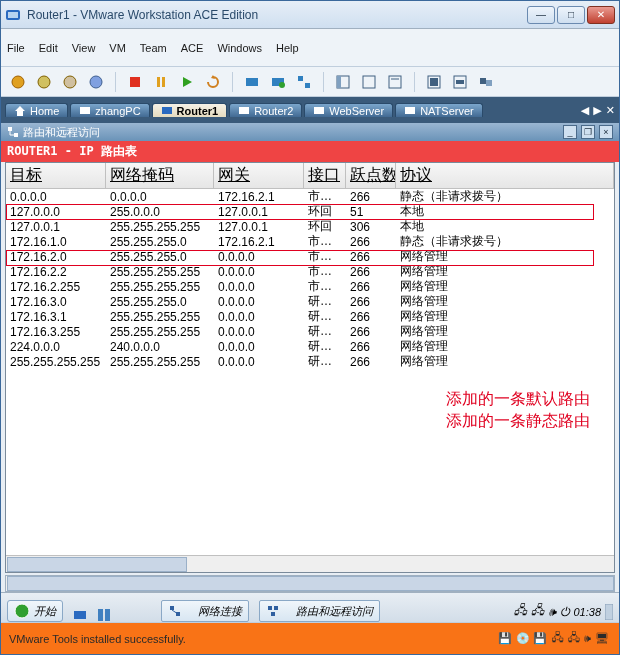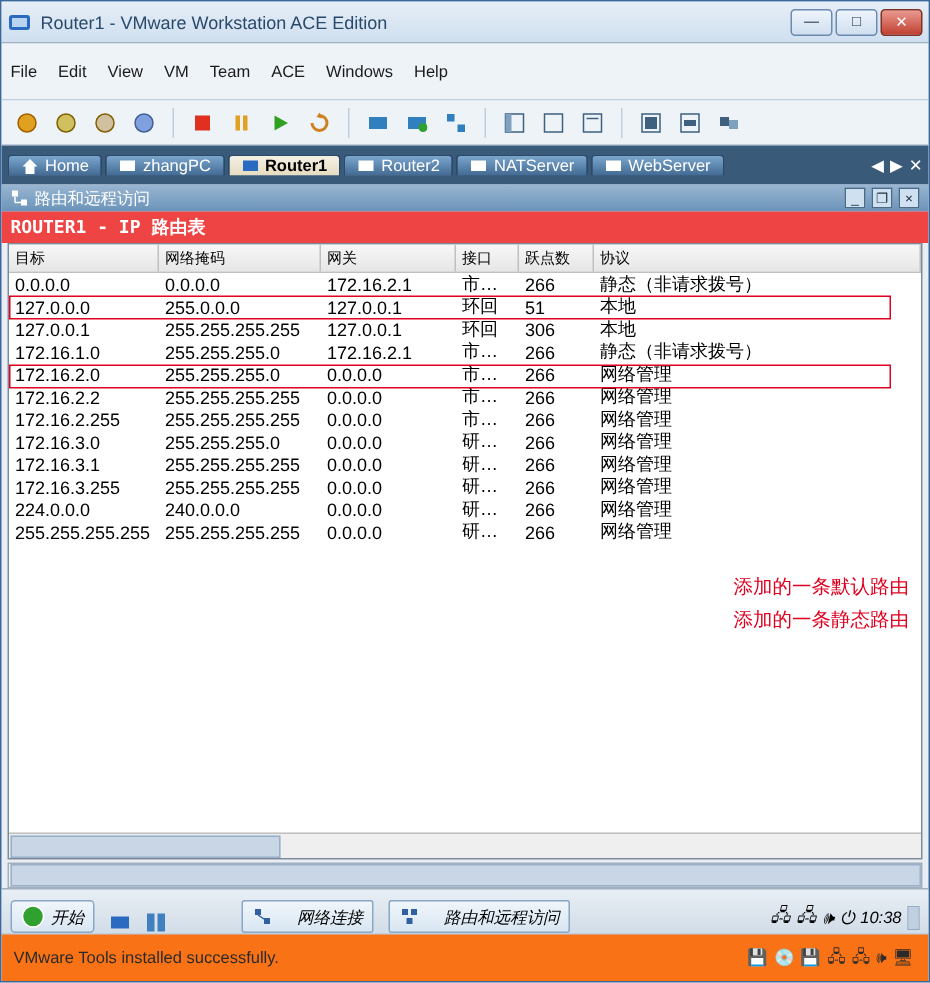--- a/index.html
+++ b/index.html
@@ -109,22 +109,23 @@
     display:flex;
     flex-direction:column;
     position:relative;
     overflow:hidden;
   }
   .cols {
     display:flex;
     background:linear-gradient(#f7f7f7,#e6e6e6);
     border-bottom:1px solid #c0c0c0;
     font-family:"SimSun","NSimSun",monospace;
-    font-size:10px;
+    font-size:16px;
     color:#000;
+    text-decoration:underline;
   }
   .cols div {
     border-right:1px solid #c0c0c0;
     padding:2px 4px;
     overflow:hidden; white-space:nowrap;
   }
   .c0{width:100px}.c1{width:108px}.c2{width:90px}.c3{width:42px}.c4{width:50px}.c5{flex:1}
   .rows { flex:1; overflow:auto; position:relative; }
   .row {
     display:flex;
@@ -143,24 +144,24 @@
     pointer-events:none;
   }
   .redbox2 {
     position:absolute;
     left:0; top:61px; width:588px; height:16px;
     border:1px solid #e00020;
     pointer-events:none;
   }
   .annot {
     position:absolute;
-    right:8px;
+    right:24px;
     color:#e00020;
     font-family:"SimSun","Microsoft YaHei",sans-serif;
-    font-size:13px;
+    font-size:16px;
     text-align:left;
   }
   
   .hscroll {
     height:17px;
     background:#efefef;
     border-top:1px solid #c0c0c0;
     display:flex;
     align-items:center;
   }
@@ -367,29 +368,29 @@
         </svg>
       </span>
     <span>Router2</span>
   </div>
   <div class="tab">
     <span>
         <svg width="12" height="12">
           <rect x="1" y="2" width="10" height="7" fill="#fff"></rect>
         </svg>
       </span>
-    <span>NATServer</span>
+    <span>WebServer</span>
   </div>
   <div class="tab">
     <span>
         <svg width="12" height="12">
           <rect x="1" y="2" width="10" height="7" fill="#fff"></rect>
         </svg>
       </span>
-    <span>WebServer</span>
+    <span>NATServer</span>
   </div>
   <div class="tabscroll">
     <span>◀</span>
     <span>▶</span>
     <span>✕</span>
   </div>
 </div>
 
 <div class="innerhead">
   <span>
@@ -569,21 +570,21 @@
           <rect x="5" y="8" width="4" height="4" fill="#3060a0"></rect>
         </svg>
       </span>
     <span>路由和远程访问</span>
   </div>
   <div class="tray">
     <span class="ic">🖧</span>
     <span class="ic">🖧</span>
     <span class="ic">🕪</span>
     <span class="ic">⏻</span>
-    <span>10:38</span>
+    <span>01:38</span>
     <span>
         <svg width="8" height="16">
           <rect width="8" height="16" fill="#c0d0e0" stroke="#8aa0b8"></rect>
         </svg>
       </span>
   </div>
 </div>
 
 <div class="status">
   <span>VMware Tools installed successfully.</span>

